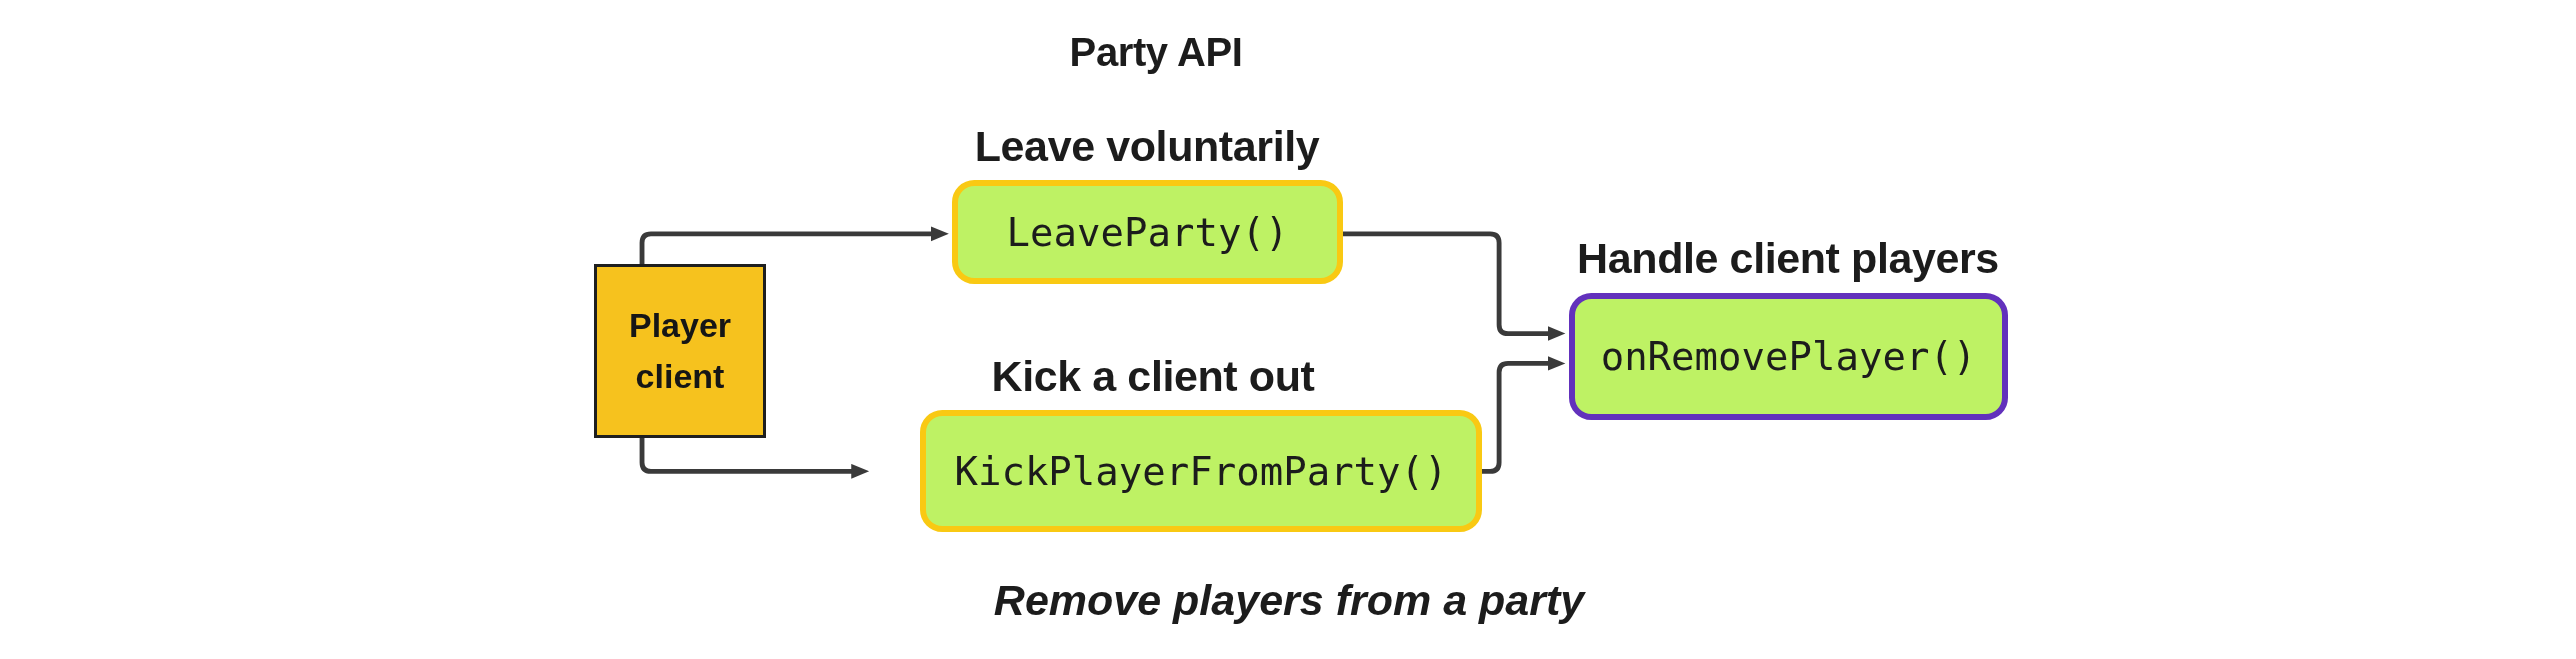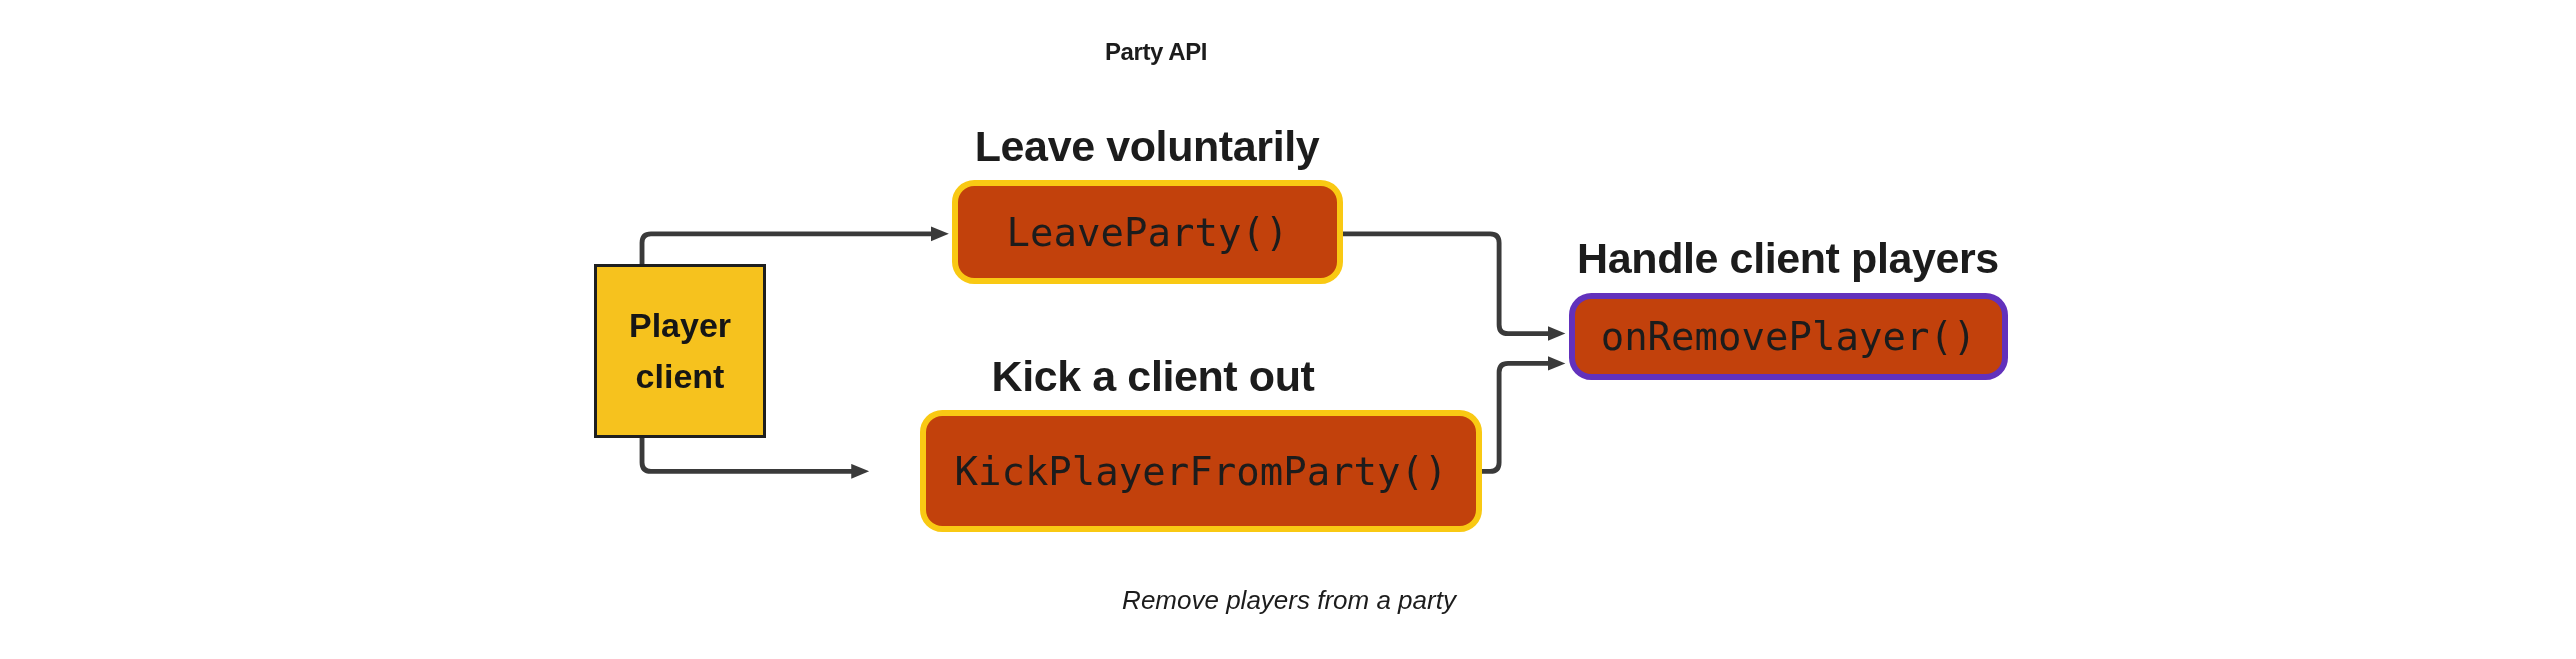--- a/index.html
+++ b/index.html
@@ -18,46 +18,46 @@
     position:relative;overflow:hidden;
   }
   .canvas{position:absolute;inset:0;width:2576px;height:659px;}
   .edges{position:absolute;left:0;top:0;width:2576px;height:659px;z-index:1;}
 
   .label{
     position:absolute;transform:translate(-50%,-50%);
     white-space:nowrap;z-index:2;letter-spacing:-0.4px;
   }
   .heading{font-weight:bold;font-size:43px;}
-  .title{font-weight:bold;font-size:24px;}
-  .caption{font-style:italic;font-weight:normal;font-size:26px;letter-spacing:0;}
+  .title{font-weight:bold;font-size:40px;}
+  .caption{font-style:italic;font-weight:bold;font-size:43px;letter-spacing:0;}
 
   .node{
     position:absolute;display:flex;align-items:center;justify-content:center;
-    box-sizing:border-box;z-index:2;background:#c2410c;
+    box-sizing:border-box;z-index:2;background:#bef264;
   }
   .code-node{
     border:6px solid var(--yellow-border);
     border-radius:22.3px;
     font-family:"DejaVu Sans Mono","Liberation Mono",monospace;
     font-size:39px;color:var(--text);
   }
   .code-node.purple{border-color:var(--purple-border);}
 
   .player-node{
     background:var(--player-fill);
     border:3.7px solid var(--player-border);
     font-weight:bold;font-size:34px;line-height:1.5;
     text-align:center;color:#161616;margin-left:38px;
   }
   .player-node .inner{width:149px;}
 
   #leave-box  {left:952px;top:180px;width:391px;height:104px;}
   #kick-box   {left:920px;top:410px;width:562px;height:122px;}
-  #remove-box {left:1569px;top:293px;width:439px;height:87px;}
+  #remove-box {left:1569px;top:293px;width:439px;height:127px;}
   #player-box {left:556px; top:264px;width:172px;height:174px;}
 
   #party-api-title      {left:1156px;top:52px;}
   #leave-label          {left:1147px;top:146px;}
   #kick-label           {left:1153px;top:376px;}
   #party-plugin-title   {left:1787px;top:188px;}
   #plugin-handler-label {left:1788px;top:258px;}
   #diagram-caption      {left:1289px;top:600px;}
 </style>
 </head>

